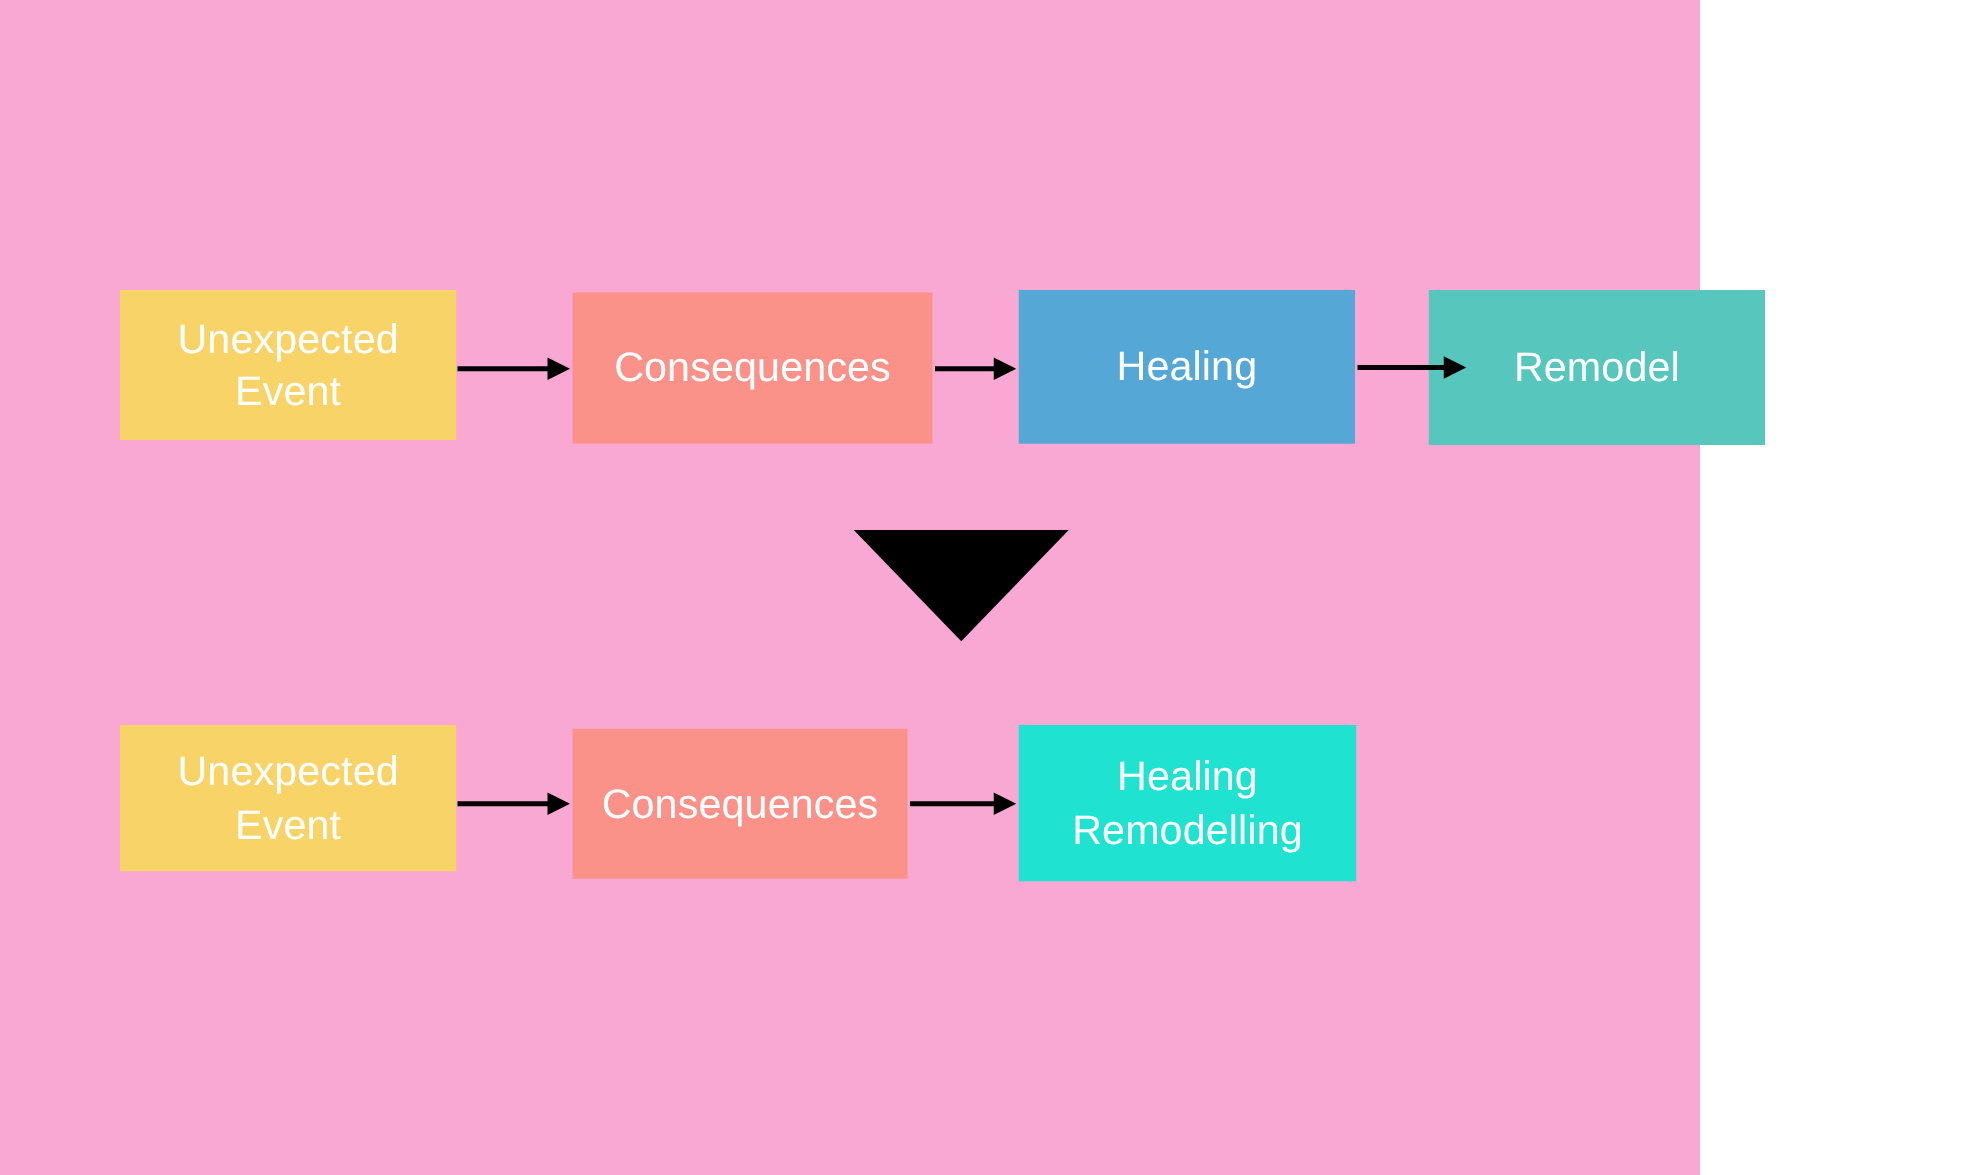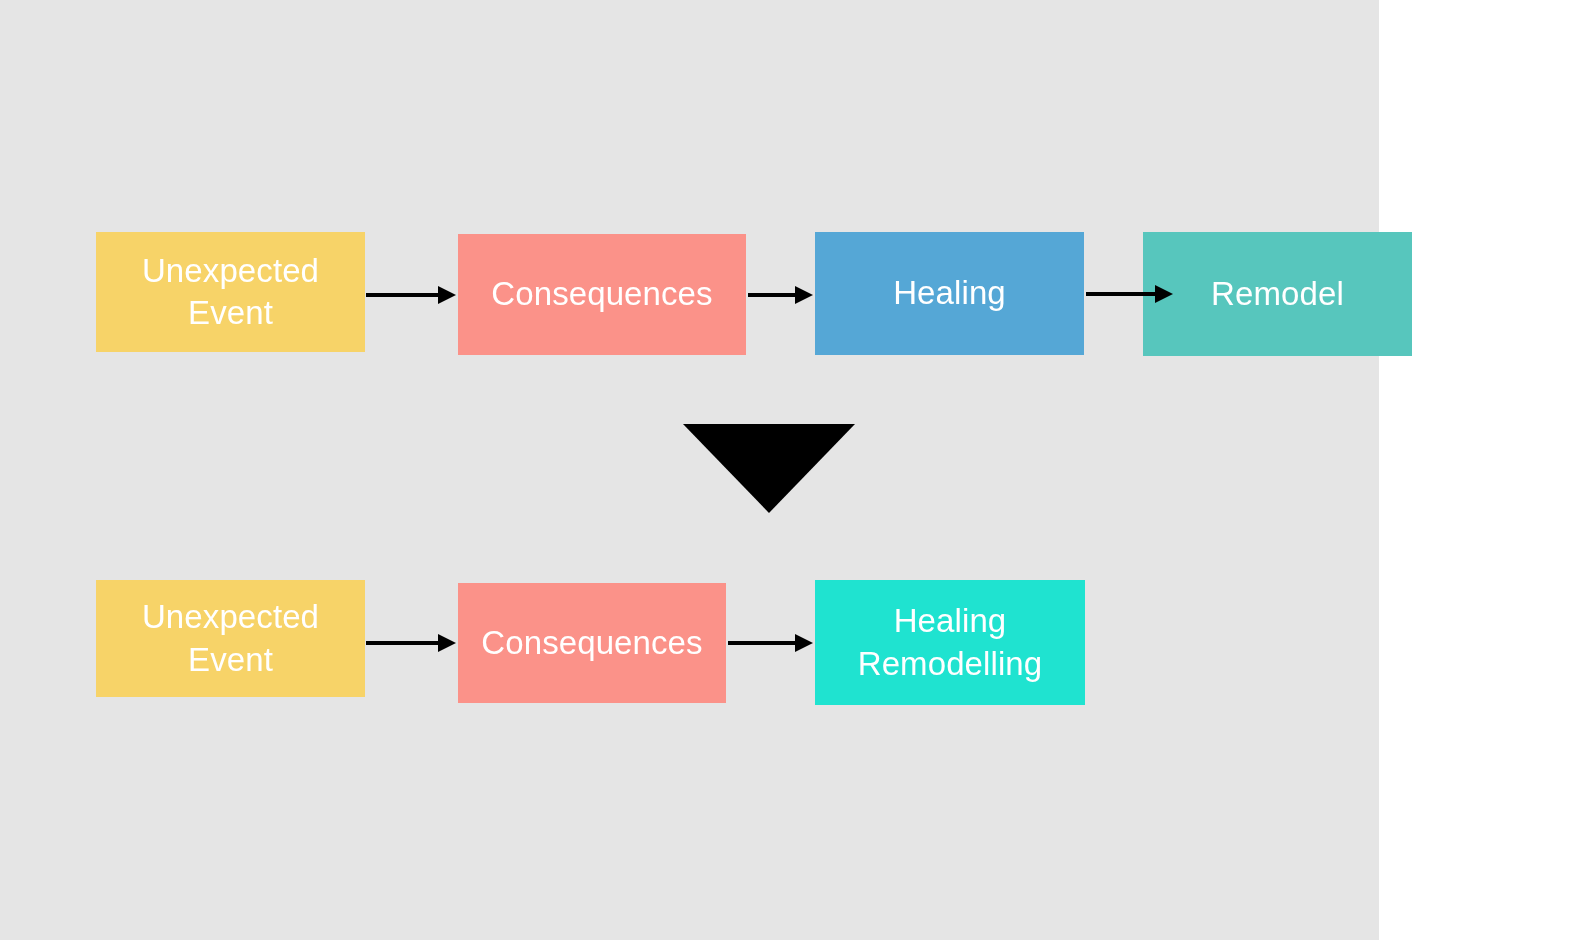--- a/index.html
+++ b/index.html
@@ -46,21 +46,21 @@
     left: 0; top: 0;
     width: 1584px;
     height: 940px;
     pointer-events: none;
     overflow: visible;
   }
 </style>
 </head>
 <body style="width: 1584px; height: 940px;">
 
-<div id="canvas" style="width: 1360px; height: 940px; background: #e5e5e5; padding-left: 19px;">
+<div id="canvas" style="width: 1360px; height: 940px; background: #f9a8d4;">
 
   <div class="node" id="node-unexpected-event-top" style="left: 96px; top: 232px; width: 269px; height: 120px; background: rgb(247, 211, 104); color: rgb(255, 255, 255);">
     <span class="node-label">Unexpected
 Event</span>
   </div>
 
   <div class="node" id="node-consequences-top" style="left: 458px; top: 234px; width: 288px; height: 121px; background: rgb(251, 146, 137); color: rgb(255, 255, 255);">
     <span class="node-label">Consequences</span>
   </div>
 

